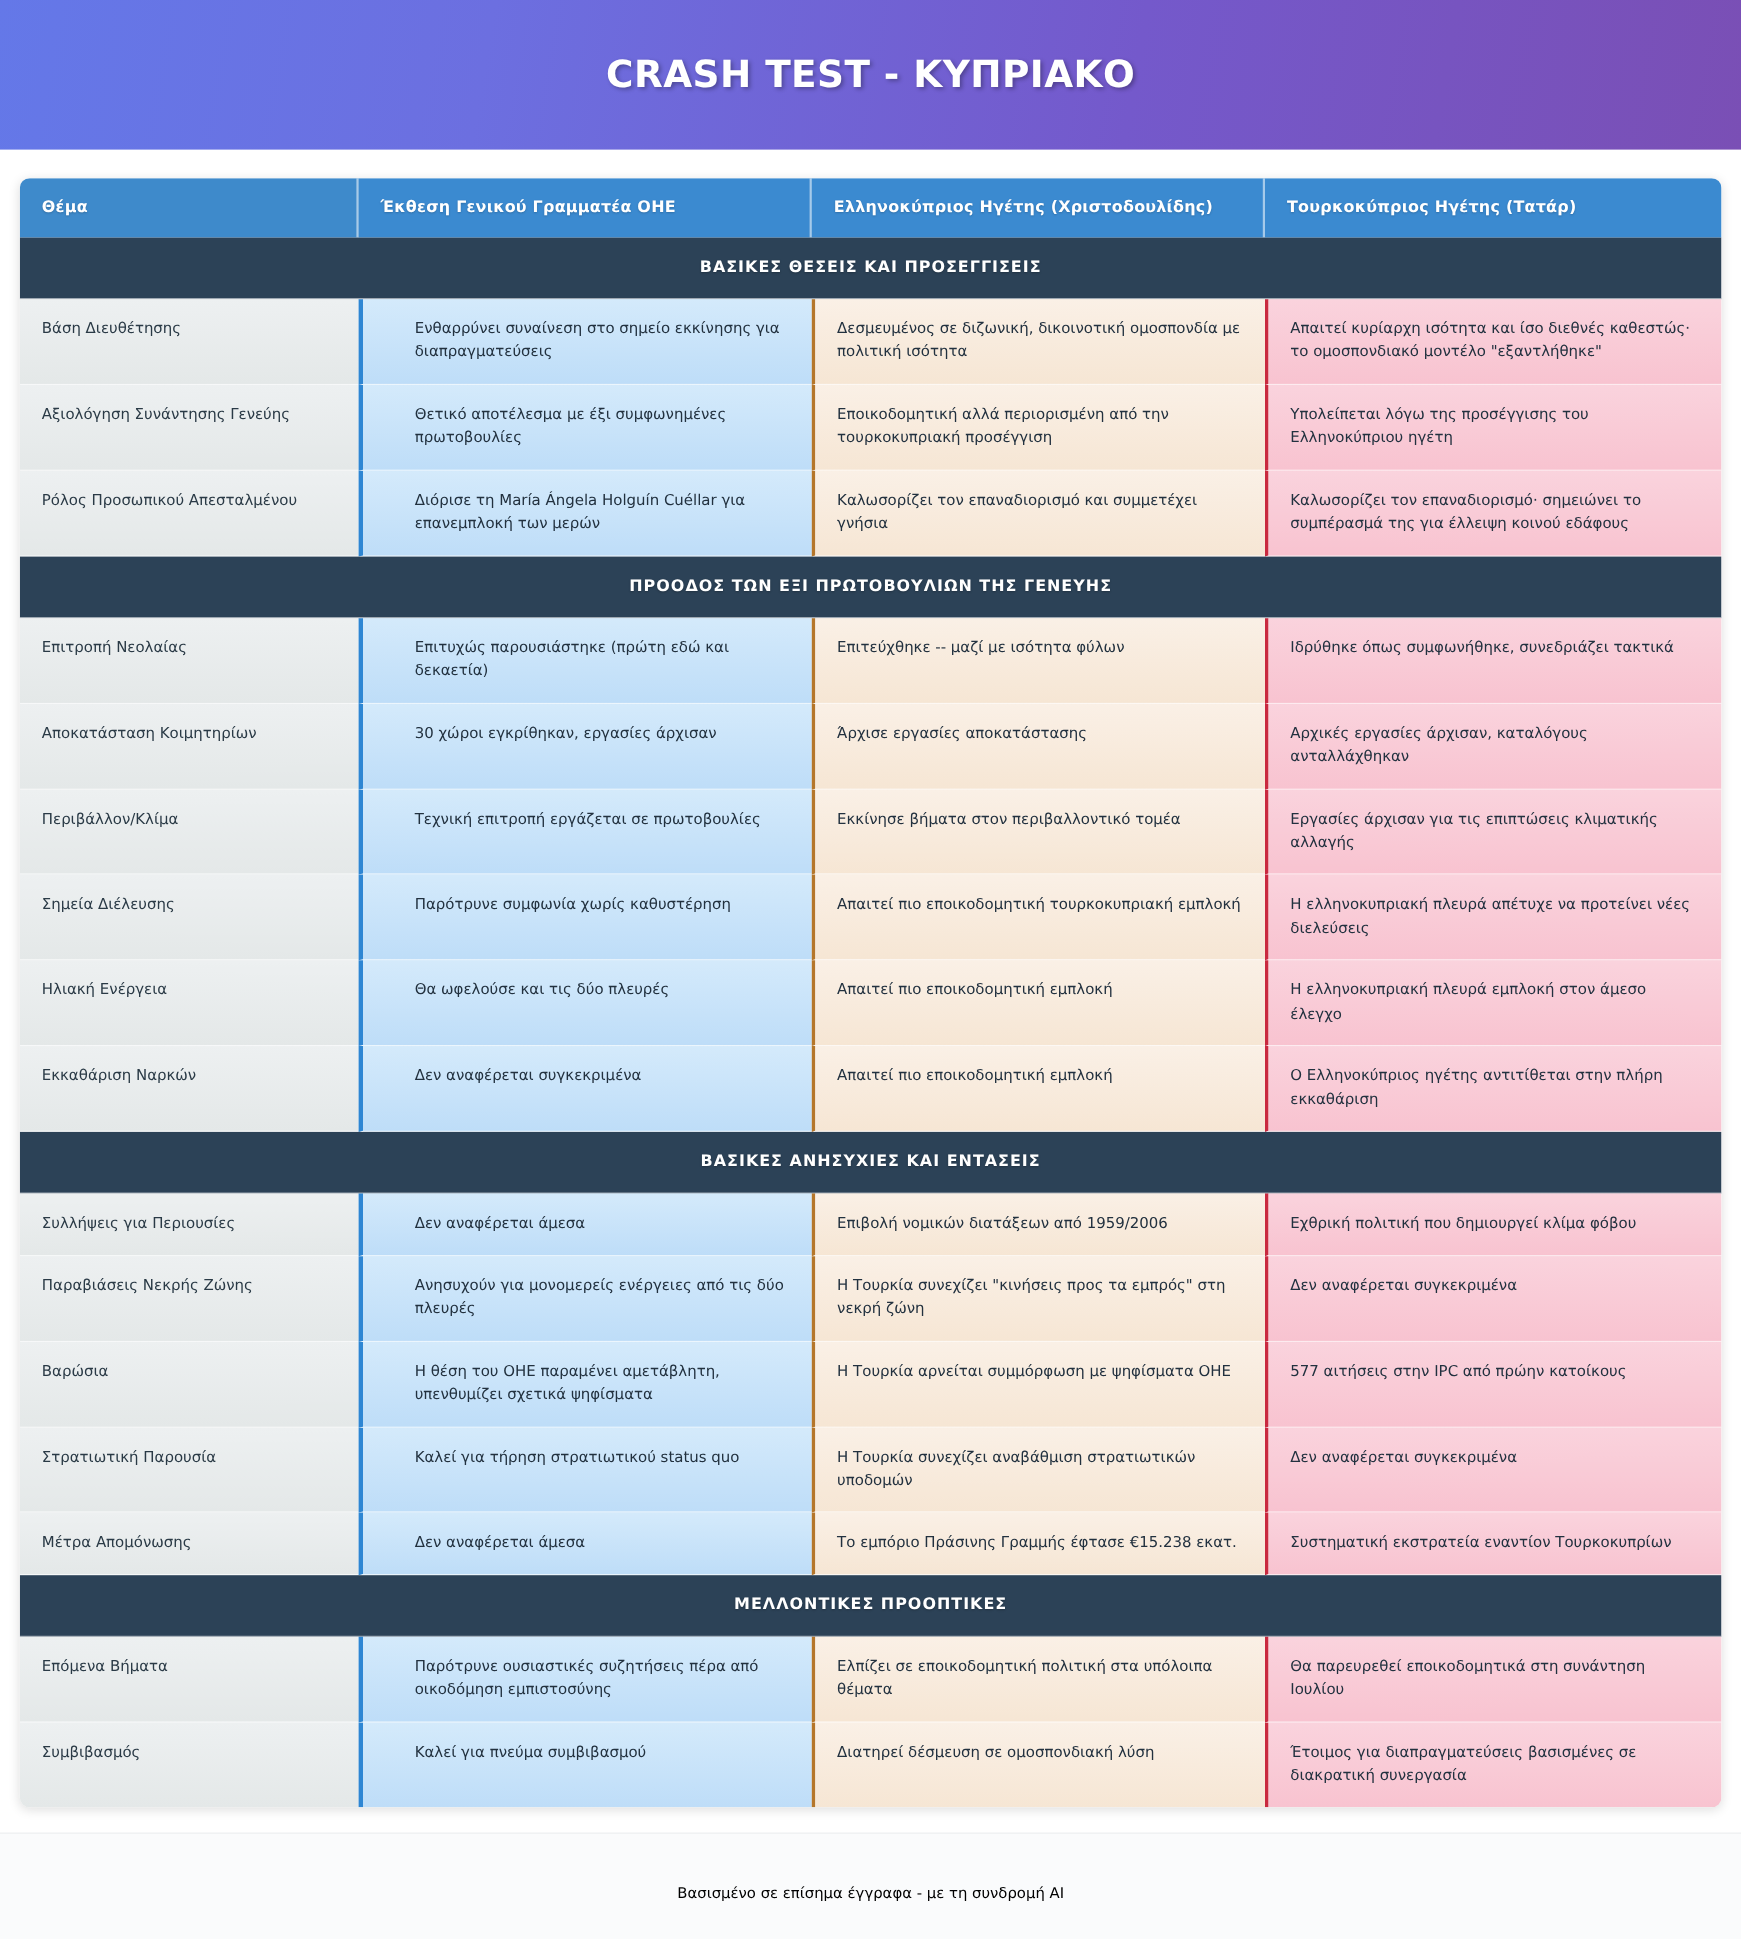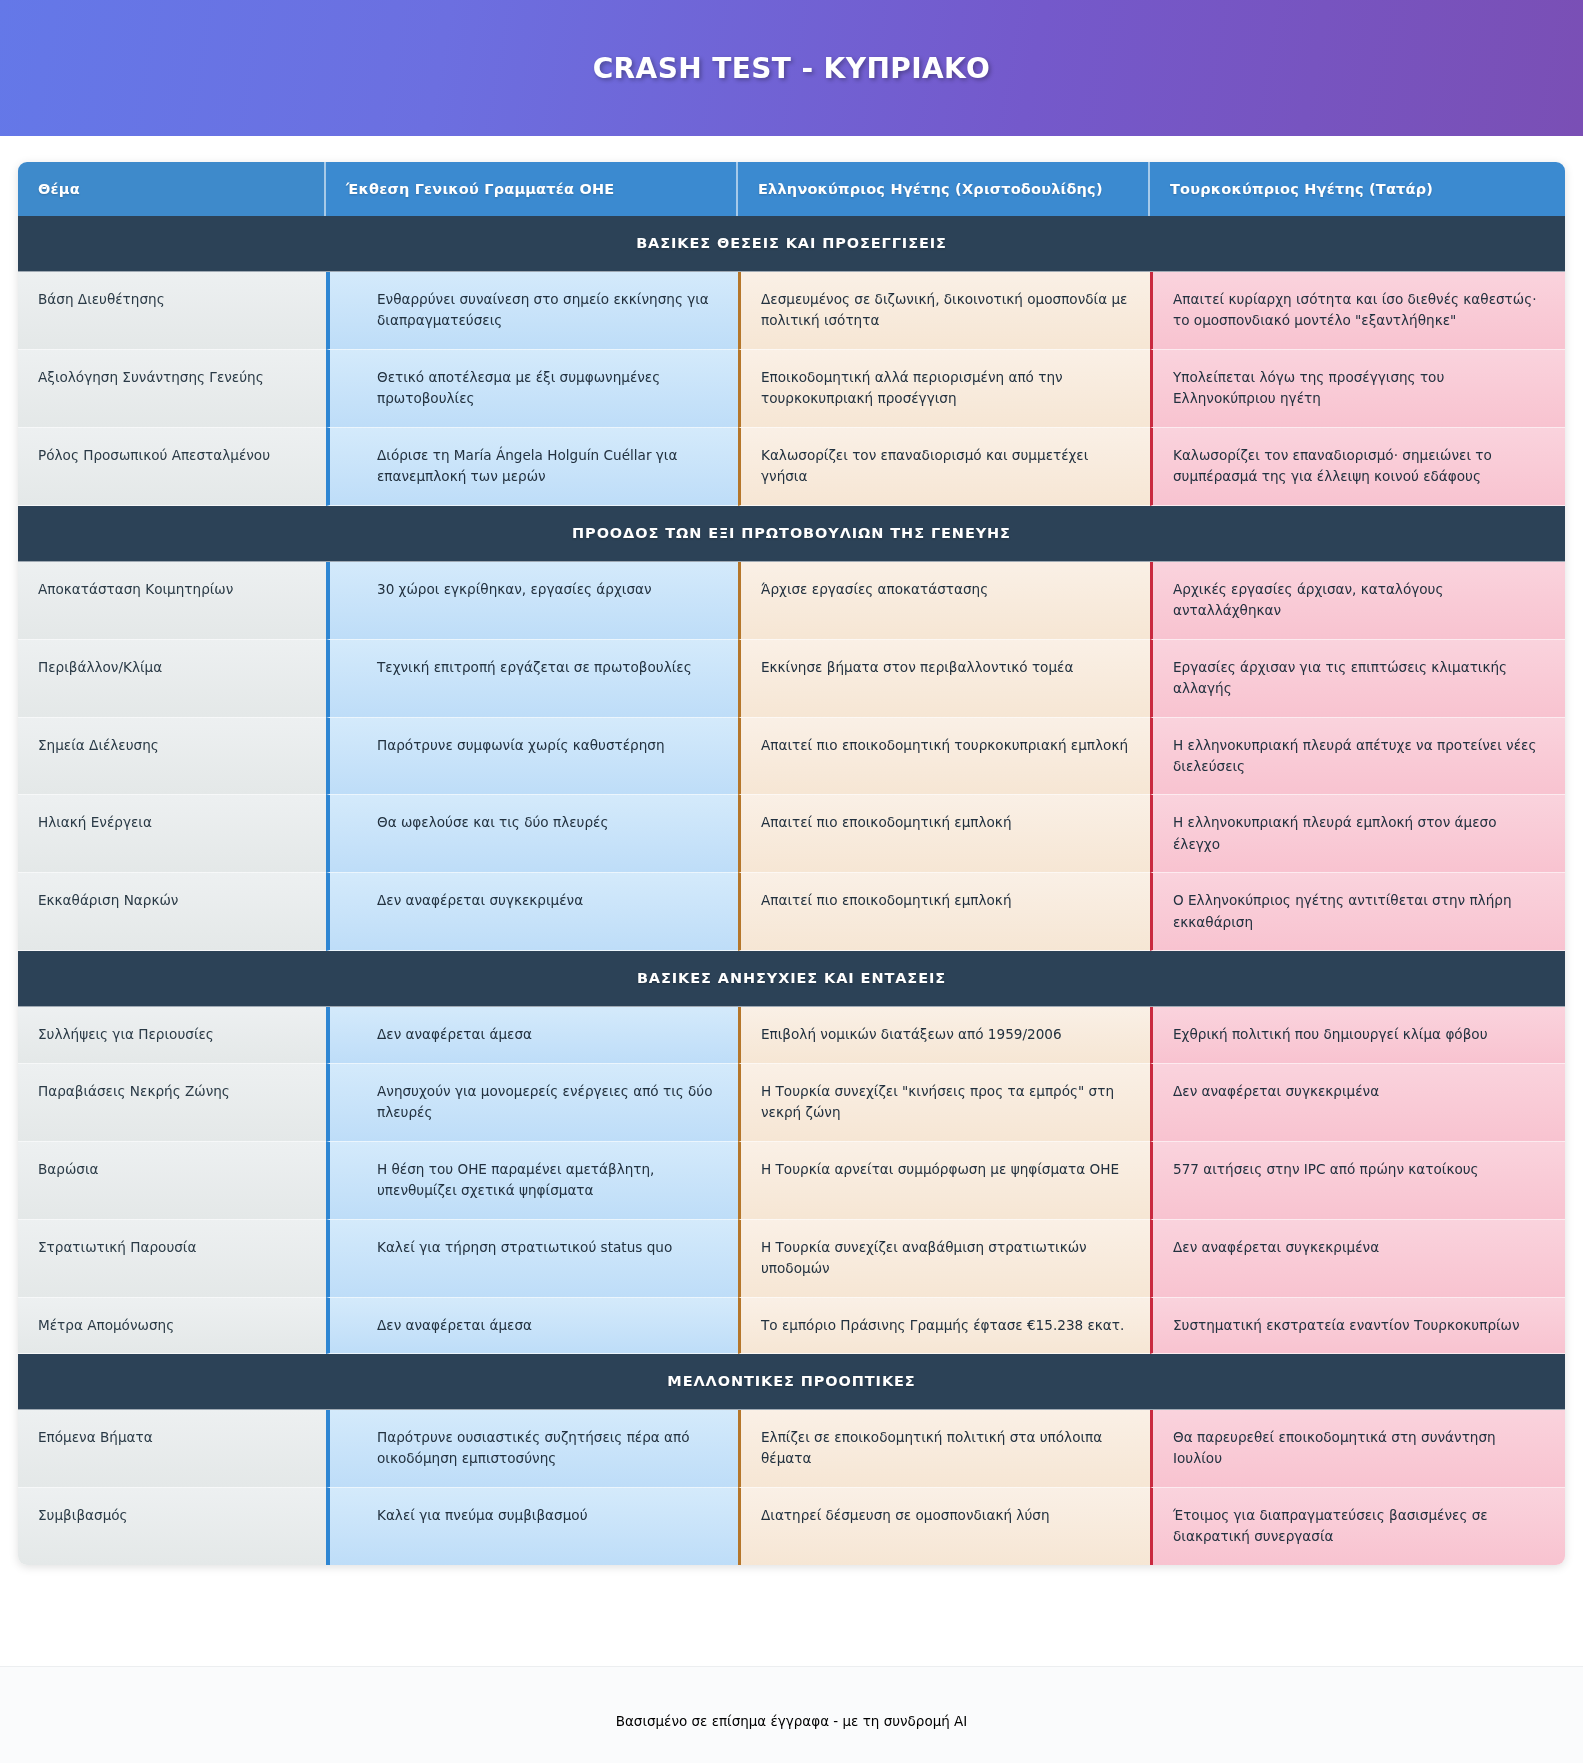--- a/index.html
+++ b/index.html
@@ -23,21 +23,21 @@
   .banner {
     height: 136px;
     background: linear-gradient(100deg, #6478E8 0%, #6C6FE0 28%, #7459CB 65%, #7A4FB5 100%);
     display: flex;
     align-items: center;
     justify-content: center;
     flex: 0 0 auto;
   }
   .banner-title {
     color: #ffffff;
-    font-size: 28px;
+    font-size: 34px;
     font-weight: bold;
     letter-spacing: 0.4px;
     text-shadow: 2px 2px 4px rgba(0,0,0,0.30);
     text-align: center;
   }
 
   
   .table-wrap {
     padding: 26px 18px 0 18px;
     flex: 1 0 auto;
@@ -173,20 +173,26 @@
           <tr>
             <td class="topic">Ρόλος Προσωπικού Απεσταλμένου</td>
             <td class="un">Διόρισε τη María Ángela Holguín Cuéllar για επανεμπλοκή των μερών</td>
             <td class="gc">Καλωσορίζει τον επαναδιορισμό και συμμετέχει γνήσια</td>
             <td class="tc">Καλωσορίζει τον επαναδιορισμό· σημειώνει το συμπέρασμά της για έλλειψη κοινού εδάφους</td>
           </tr>
           <tr class="section-row">
             <td colspan="4">ΠΡΟΟΔΟΣ ΤΩΝ ΕΞΙ ΠΡΩΤΟΒΟΥΛΙΩΝ ΤΗΣ ΓΕΝΕΥΗΣ</td>
           </tr>
           <tr>
+            <td class="topic">Επιτροπή Νεολαίας</td>
+            <td class="un">Επιτυχώς παρουσιάστηκε (πρώτη εδώ και δεκαετία)</td>
+            <td class="gc">Επιτεύχθηκε -- μαζί με ισότητα φύλων</td>
+            <td class="tc">Ιδρύθηκε όπως συμφωνήθηκε, συνεδριάζει τακτικά</td>
+          </tr>
+          <tr>
             <td class="topic">Αποκατάσταση Κοιμητηρίων</td>
             <td class="un">30 χώροι εγκρίθηκαν, εργασίες άρχισαν</td>
             <td class="gc">Άρχισε εργασίες αποκατάστασης</td>
             <td class="tc">Αρχικές εργασίες άρχισαν, καταλόγους ανταλλάχθηκαν</td>
           </tr>
           <tr>
             <td class="topic">Περιβάλλον/Κλίμα</td>
             <td class="un">Τεχνική επιτροπή εργάζεται σε πρωτοβουλίες</td>
             <td class="gc">Εκκίνησε βήματα στον περιβαλλοντικό τομέα</td>
             <td class="tc">Εργασίες άρχισαν για τις επιπτώσεις κλιματικής αλλαγής</td>

